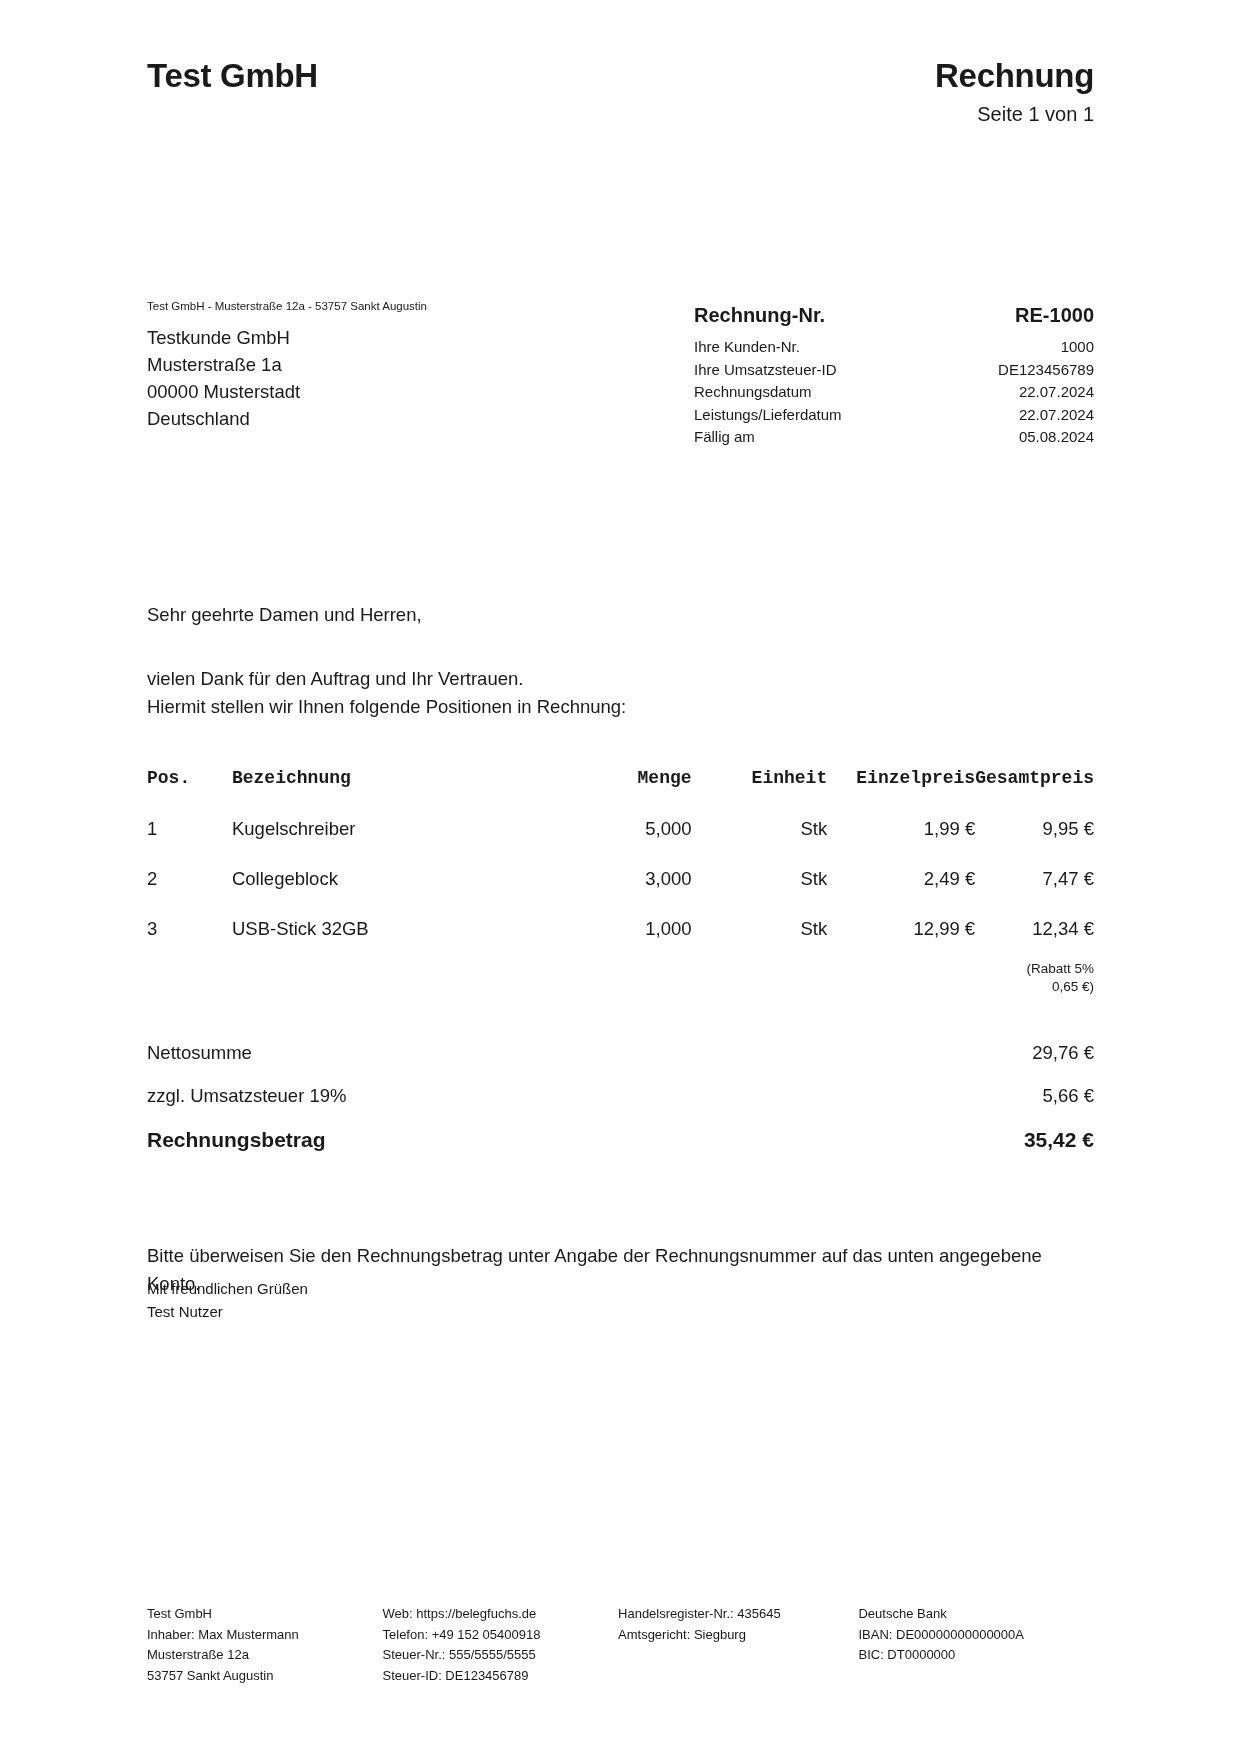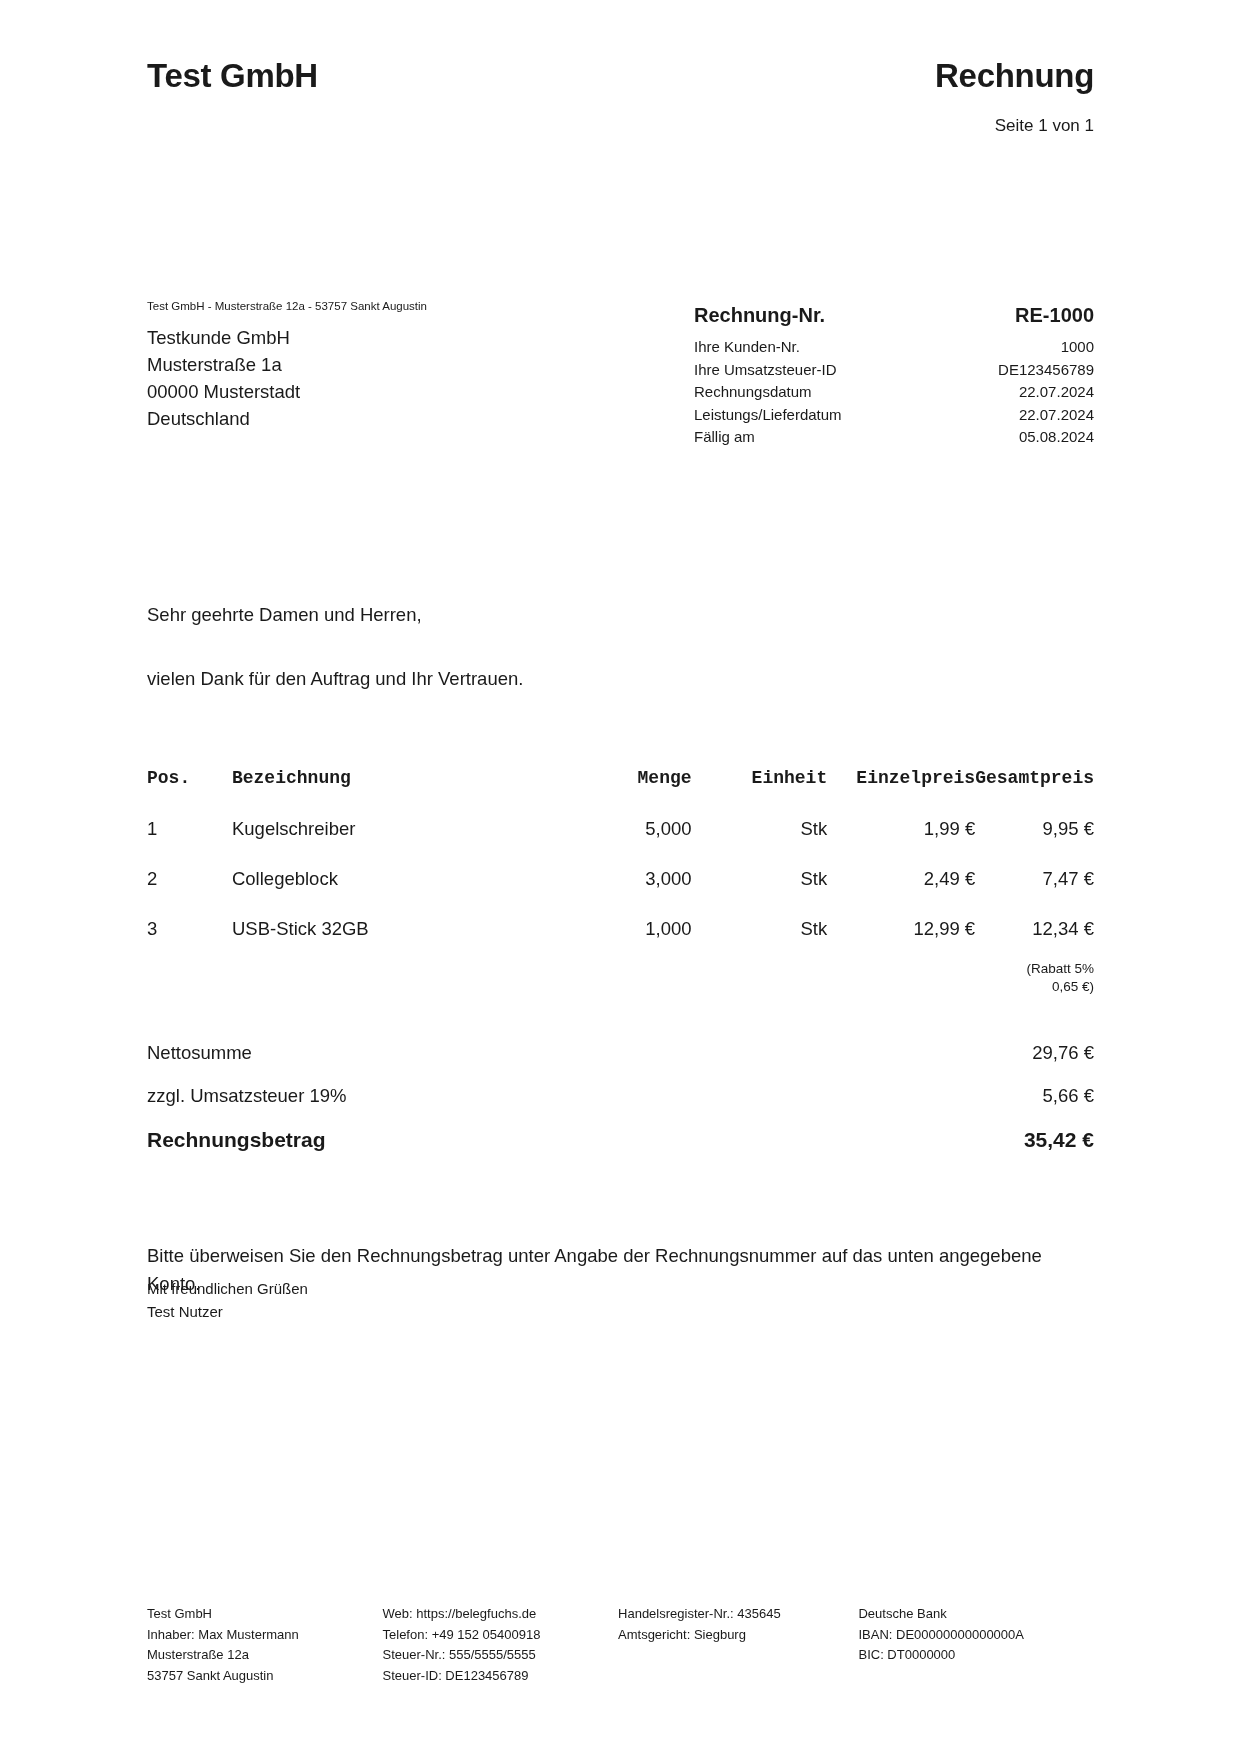--- a/index.html
+++ b/index.html
@@ -40,22 +40,22 @@
   .doc-title-wrap {
     text-align: right;
   }
   .doc-title {
     font-size: 33px;
     font-weight: bold;
     letter-spacing: -0.3px;
     line-height: 1.1;
   }
   .doc-page {
-    font-size: 17px;
-    margin-top: 22px;
+    font-size: 20px;
+    margin-top: 9px;
     color: #1a1a1a;
   }
 
   
   .addr-meta {
     position: absolute;
     top: 300px;
     left: 147px;
     right: 147px;
     display: flex;
@@ -243,20 +243,21 @@
       <div class="meta-row">
         <div class="meta-label">Fällig am</div>
         <div class="meta-value">05.08.2024</div>
       </div>
     </div>
   </div>
 
   <div class="salutation">Sehr geehrte Damen und Herren,</div>
   <div class="intro">
     <div>vielen Dank für den Auftrag und Ihr Vertrauen.</div>
+    <div>Hiermit stellen wir Ihnen folgende Positionen in Rechnung:</div>
   </div>
 
   <table class="items">
     <thead>
       <tr>
         <th class="pos col-pos">Pos.</th>
         <th class="desc col-desc">Bezeichnung</th>
         <th class="col-menge">Menge</th>
         <th class="col-einheit">Einheit</th>
         <th class="col-einzel">Einzelpreis</th>

